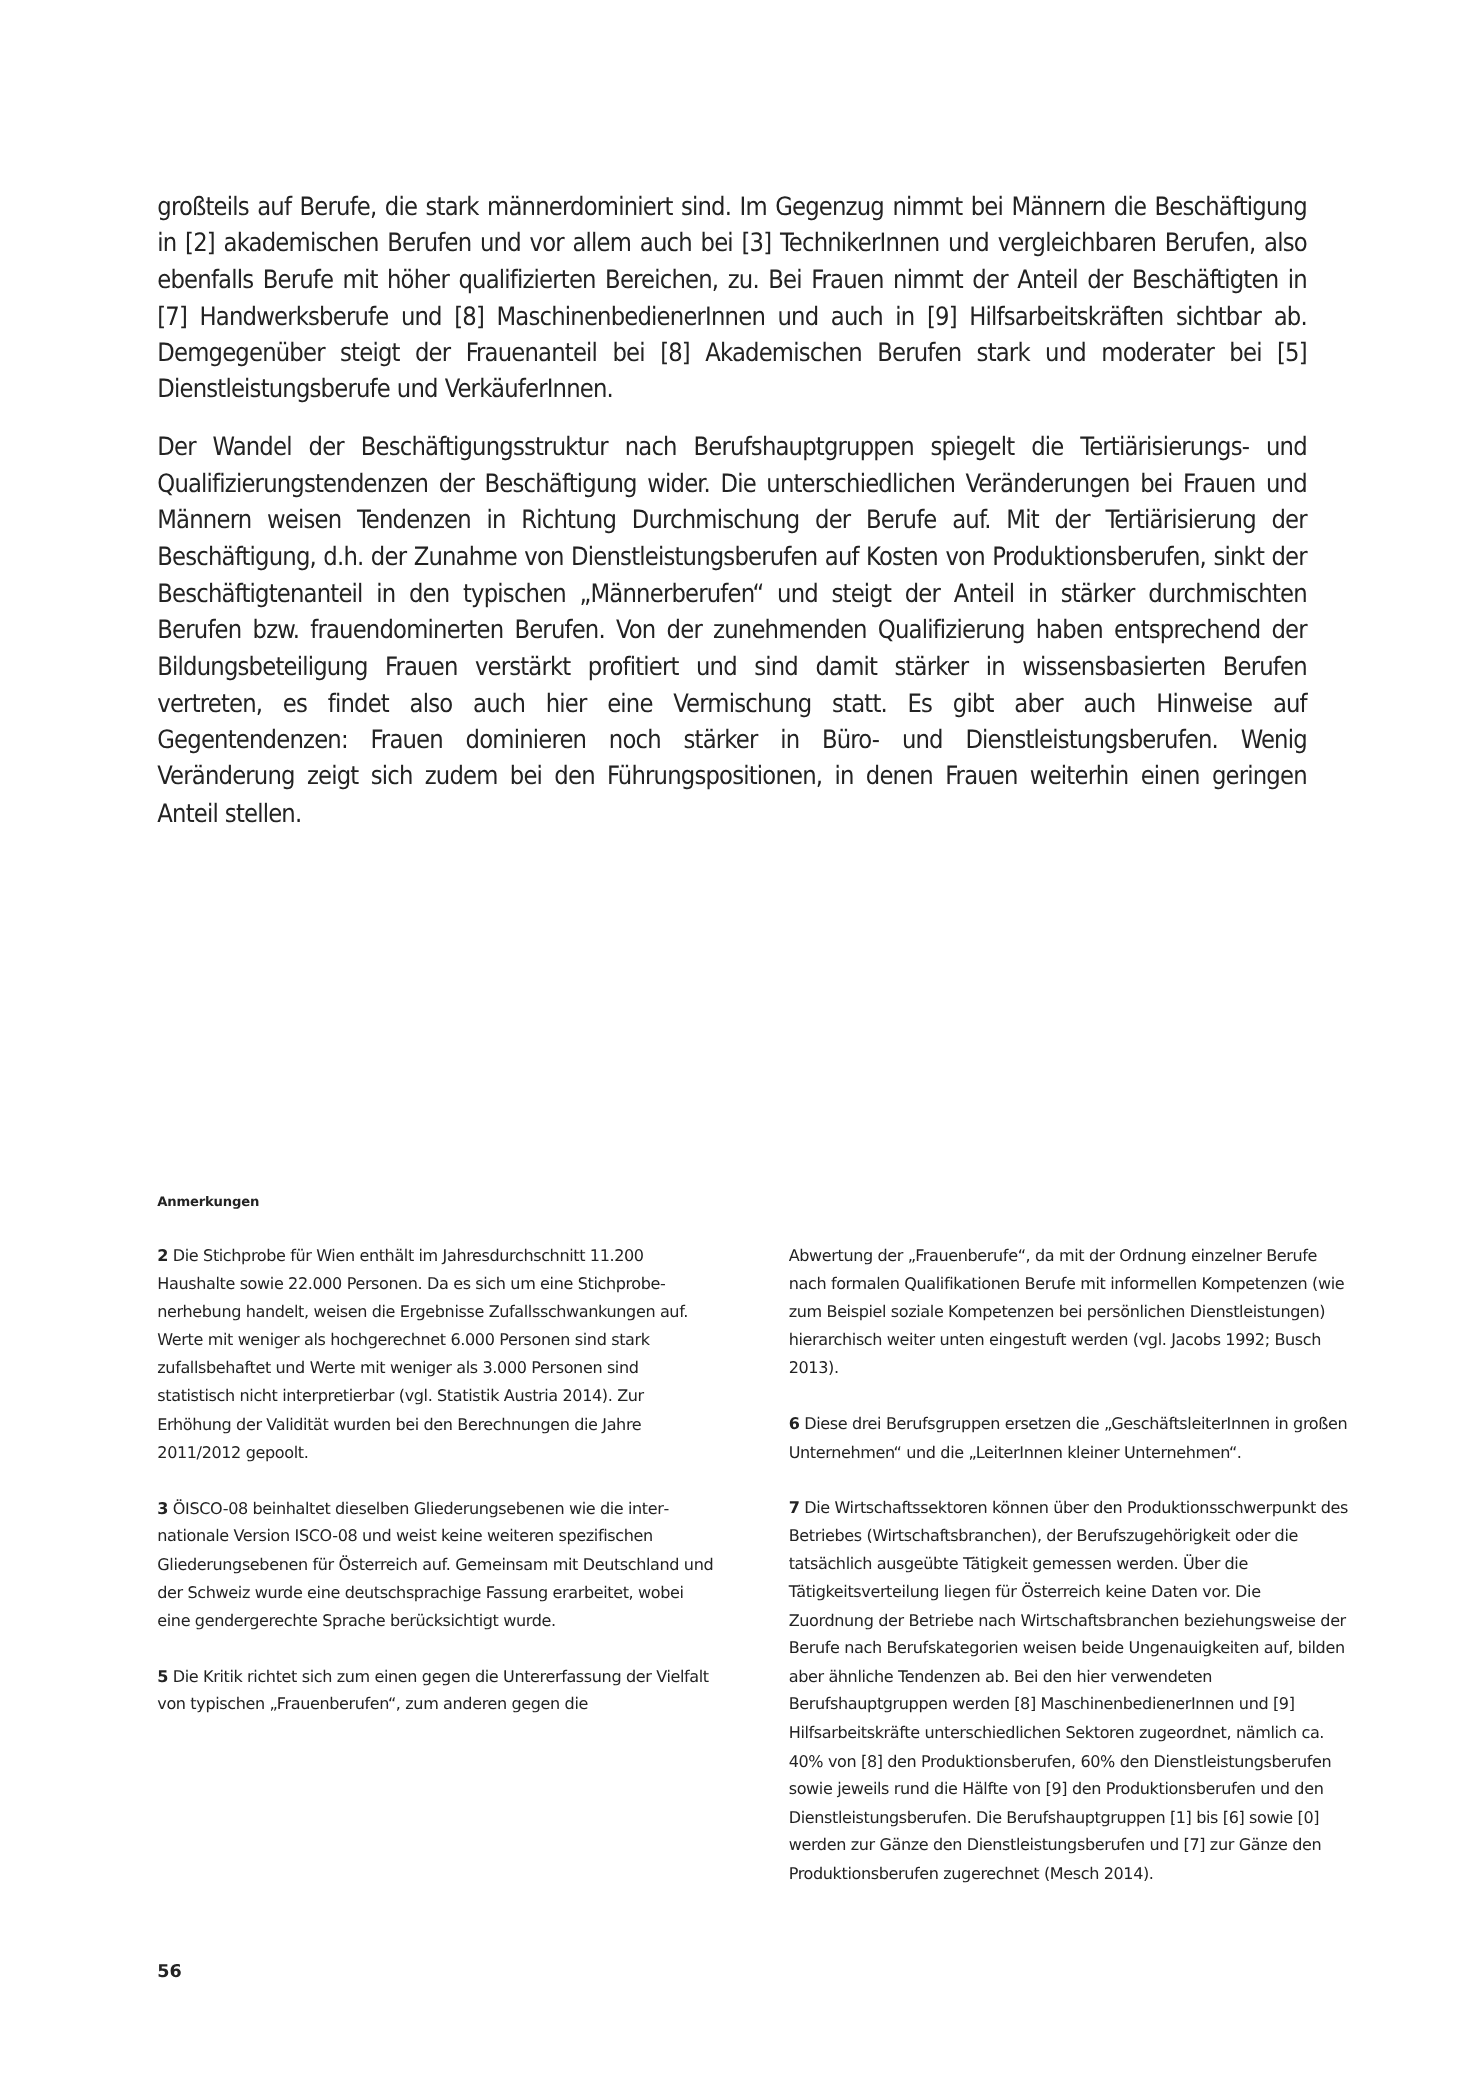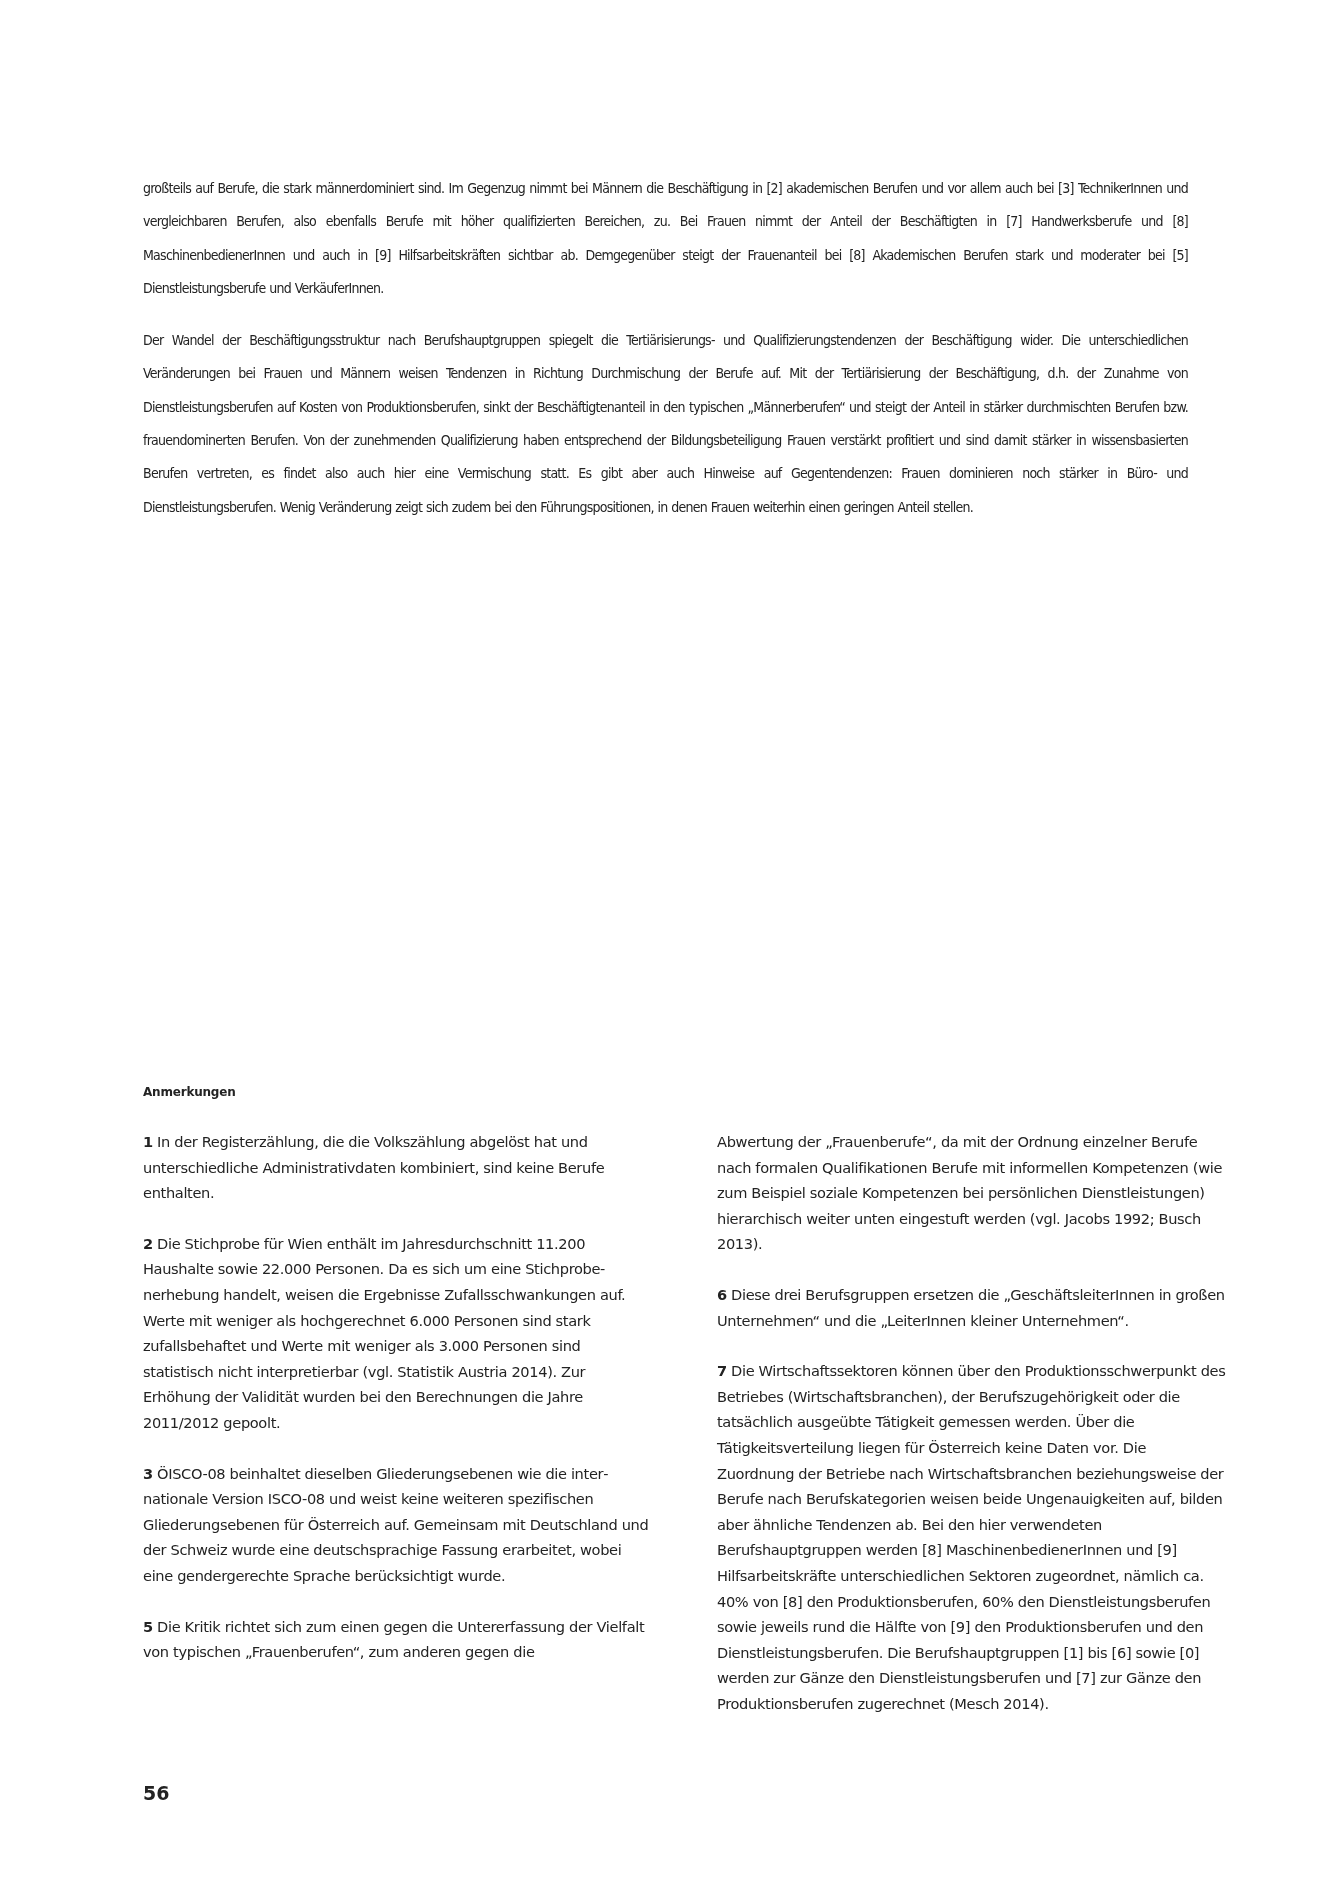--- a/index.html
+++ b/index.html
@@ -1,20 +1,20 @@
 <!DOCTYPE html>
 <html><head>
   <meta charset="utf-8">
   <style>
     html, body { margin: 0; padding: 0; background: #ffffff; }
     body { width: 1339px; height: 1890px; position: relative; overflow: hidden; color: #232323; }
     .page { position: absolute; left: 0; top: 0; width: 1339px; height: 1890px; }
     .body-text {
       position: absolute; left: 143px; top: 172px; width: 1045px;
-      font-family: "DejaVu Sans", sans-serif; font-size: 14px; line-height: 33.3px;
+      font-family: "DejaVu Sans", sans-serif; font-size: 23px; line-height: 33.3px;
       letter-spacing: -0.75px; word-spacing: 0.5px; text-align: justify;
       font-stretch: condensed;
     }
     .body-text p { margin: 0; text-align: justify; text-align-last: left; }
     .body-text p + p { margin-top: 19px; }
     .notes-heading {
       position: absolute; left: 143px; top: 1085px;
       font-family: "DejaVu Sans", sans-serif; font-size: 12px; font-weight: bold; letter-spacing: -0.2px;
     }
     .col {
@@ -22,37 +22,36 @@
       font-family: "DejaVu Sans", sans-serif; font-size: 14.6px; line-height: 25.6px;
       letter-spacing: -0.35px;
     }
     .col-left { left: 143px; }
     .col-right { left: 717px; top: 1129px; }
     .note { margin: 0 0 25px 0; }
     .note .num { font-weight: bold; }
     .note-6 { margin-top: 17px; }
     .page-number {
       position: absolute; left: 143px; top: 1782px;
-      font-family: "DejaVu Sans", sans-serif; font-size: 19px; font-weight: bold;
+      font-family: "DejaVu Sans", sans-serif; font-size: 16px; font-weight: bold;
     }
   </style>
 </head>
 <body>
 
 <div class="page">
 
   <div class="body-text">
     <p>großteils auf Berufe, die stark männerdominiert sind. Im Gegenzug nimmt bei Männern die Beschäftigung in [2] akademischen Berufen und vor allem auch bei [3] TechnikerInnen und vergleichbaren Berufen, also ebenfalls Berufe mit höher qualifizierten Bereichen, zu. Bei Frauen nimmt der Anteil der Beschäftigten in [7] Handwerksberufe und [8] MaschinenbedienerInnen und auch in [9] Hilfsarbeitskräften sichtbar ab. Demgegenüber steigt der Frauenanteil bei [8] Akademischen Berufen stark und moderater bei [5] Dienstleistungsberufe und VerkäuferInnen.</p>
     <p>Der Wandel der Beschäftigungsstruktur nach Berufshauptgruppen spiegelt die Tertiärisierungs- und Qualifizierungstendenzen der Beschäftigung wider. Die unterschiedlichen Veränderungen bei Frauen und Männern weisen Tendenzen in Richtung Durchmischung der Berufe auf. Mit der Tertiärisierung der Beschäftigung, d.h. der Zunahme von Dienstleistungsberufen auf Kosten von Produktionsberufen, sinkt der Beschäftigtenanteil in den typischen „Männerberufen“ und steigt der Anteil in stärker durchmischten Berufen bzw. frauendominerten Berufen. Von der zunehmenden Qualifizierung haben entsprechend der Bildungsbeteiligung Frauen verstärkt profitiert und sind damit stärker in wissensbasierten Berufen vertreten, es findet also auch hier eine Vermischung statt. Es gibt aber auch Hinweise auf Gegentendenzen: Frauen dominieren noch stärker in Büro- und Dienstleistungsberufen. Wenig Veränderung zeigt sich zudem bei den Führungspositionen, in denen Frauen weiterhin einen geringen Anteil stellen.</p>
   </div>
 
   <div class="notes-heading">Anmerkungen</div>
 
   <div class="col col-left">
-    <p class="note"><span class="num">1</span><span> In der Registerzählung, die die Volkszählung abgelöst hat und unterschiedliche Administrativdaten kombiniert, sind keine Berufe enthalten.</span></p>
     <p class="note"><span class="num">2</span><span> Die Stichprobe für Wien enthält im Jahresdurchschnitt 11.200 Haushalte sowie 22.000 Personen. Da es sich um eine Stichprobe­nerhebung handelt, weisen die Ergebnisse Zufallsschwankungen auf. Werte mit weniger als hochgerechnet 6.000 Personen sind stark zufallsbehaftet und Werte mit weniger als 3.000 Personen sind statistisch nicht interpretierbar (vgl. Statistik Austria 2014). Zur Erhöhung der Validität wurden bei den Berechnungen die Jahre 2011/2012 gepoolt.</span></p>
     <p class="note"><span class="num">3</span><span> ÖISCO-08 beinhaltet dieselben Gliederungsebenen wie die inter­nationale Version ISCO-08 und weist keine weiteren spezifischen Gliederungsebenen für Österreich auf. Gemeinsam mit Deutschland und der Schweiz wurde eine deutschsprachige Fassung erarbeitet, wobei eine gendergerechte Sprache berücksichtigt wurde.</span></p>
     <p class="note"><span class="num">5</span><span> Die Kritik richtet sich zum einen gegen die Untererfassung der Vielfalt von typischen „Frauenberufen“, zum anderen gegen die</span></p>
   </div>
 
   <div class="col col-right">
     <p class="note"><span>Abwertung der „Frauenberufe“, da mit der Ordnung einzelner Berufe nach formalen Qualifikationen Berufe mit informellen Kom­petenzen (wie zum Beispiel soziale Kompetenzen bei persönlichen Dienstleistungen) hierarchisch weiter unten eingestuft werden (vgl. Jacobs 1992; Busch 2013).</span></p>
     <p class="note note-6"><span class="num">6</span><span> Diese drei Berufsgruppen ersetzen die „GeschäftsleiterInnen in großen Unternehmen“ und die „LeiterInnen kleiner Unternehmen“.</span></p>
     <p class="note"><span class="num">7</span><span> Die Wirtschaftssektoren können über den Produktionsschwer­punkt des Betriebes (Wirtschaftsbranchen), der Berufszugehörigkeit oder die tatsächlich ausgeübte Tätigkeit gemessen werden. Über die Tätigkeitsverteilung liegen für Österreich keine Daten vor. Die Zuordnung der Betriebe nach Wirtschaftsbranchen beziehungswei­se der Berufe nach Berufskategorien weisen beide Ungenauigkeiten auf, bilden aber ähnliche Tendenzen ab. Bei den hier verwendeten Berufshauptgruppen werden [8] MaschinenbedienerInnen und [9] Hilfsarbeitskräfte unterschiedlichen Sektoren zugeordnet, nämlich ca. 40% von [8] den Produktionsberufen, 60% den Dienstleistungs­berufen sowie jeweils rund die Hälfte von [9] den Produktionsbe­rufen und den Dienstleistungsberufen. Die Berufshauptgruppen [1] bis [6] sowie [0] werden zur Gänze den Dienstleistungsberufen und [7] zur Gänze den Produktionsberufen zugerechnet (Mesch 2014).</span></p>
   </div>

